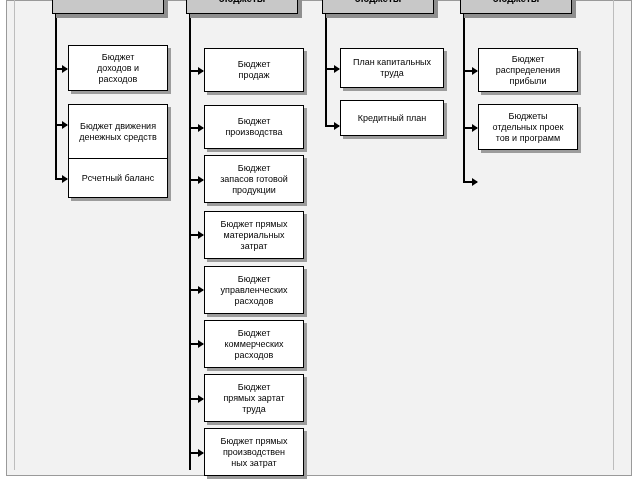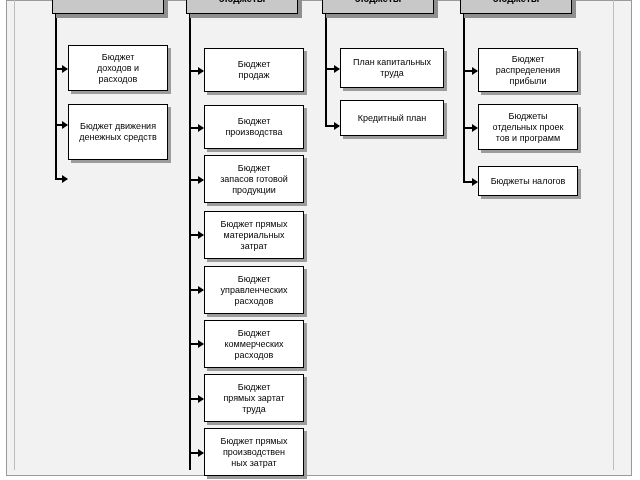--- a/index.html
+++ b/index.html
@@ -112,20 +112,23 @@
 
   <div class="hline" style="left:55px; top:124px; width:12px;"></div>
   <div class="arrow" style="left:62px; top:121px;"></div>
   <div class="node" style="left:68px; top:104px; width:100px; height:56px;">
     <span class="txt">Бюджет движения
 денежных средств</span>
   </div>
 
   <div class="hline" style="left:55px; top:178px; width:12px;"></div>
   <div class="arrow" style="left:62px; top:175px;"></div>
+  <div class="node" style="left:68px; top:158px; width:100px; height:40px;">
+    <span class="txt">Рсчетный баланс</span>
+  </div>
 
   <div class="node header" style="left:186px; top:-16px; width:112px; height:30px;">
     <span class="txt">бюджеты</span>
   </div>
   <div class="vline" style="left:189px; top:14px; height:456px;"></div>
 
   <div class="hline" style="left:189px; top:70px; width:14px;"></div>
   <div class="arrow" style="left:198px; top:67px;"></div>
   <div class="node" style="left:204px; top:48px; width:100px; height:44px;">
     <span class="txt">Бюджет
@@ -221,16 +224,13 @@
   <div class="hline" style="left:463px; top:127px; width:14px;"></div>
   <div class="arrow" style="left:472px; top:124px;"></div>
   <div class="node" style="left:478px; top:104px; width:100px; height:46px;">
     <span class="txt">Бюджеты
 отдельных проек
 тов и программ</span>
   </div>
 
   <div class="hline" style="left:463px; top:181px; width:14px;"></div>
   <div class="arrow" style="left:472px; top:178px;"></div>
-  <div class="node" style="left:478px; top:166px; width:100px; height:30px;">
-    <span class="txt">Бюджеты налогов</span>
-  </div>
 </div>
 
 </body></html>

